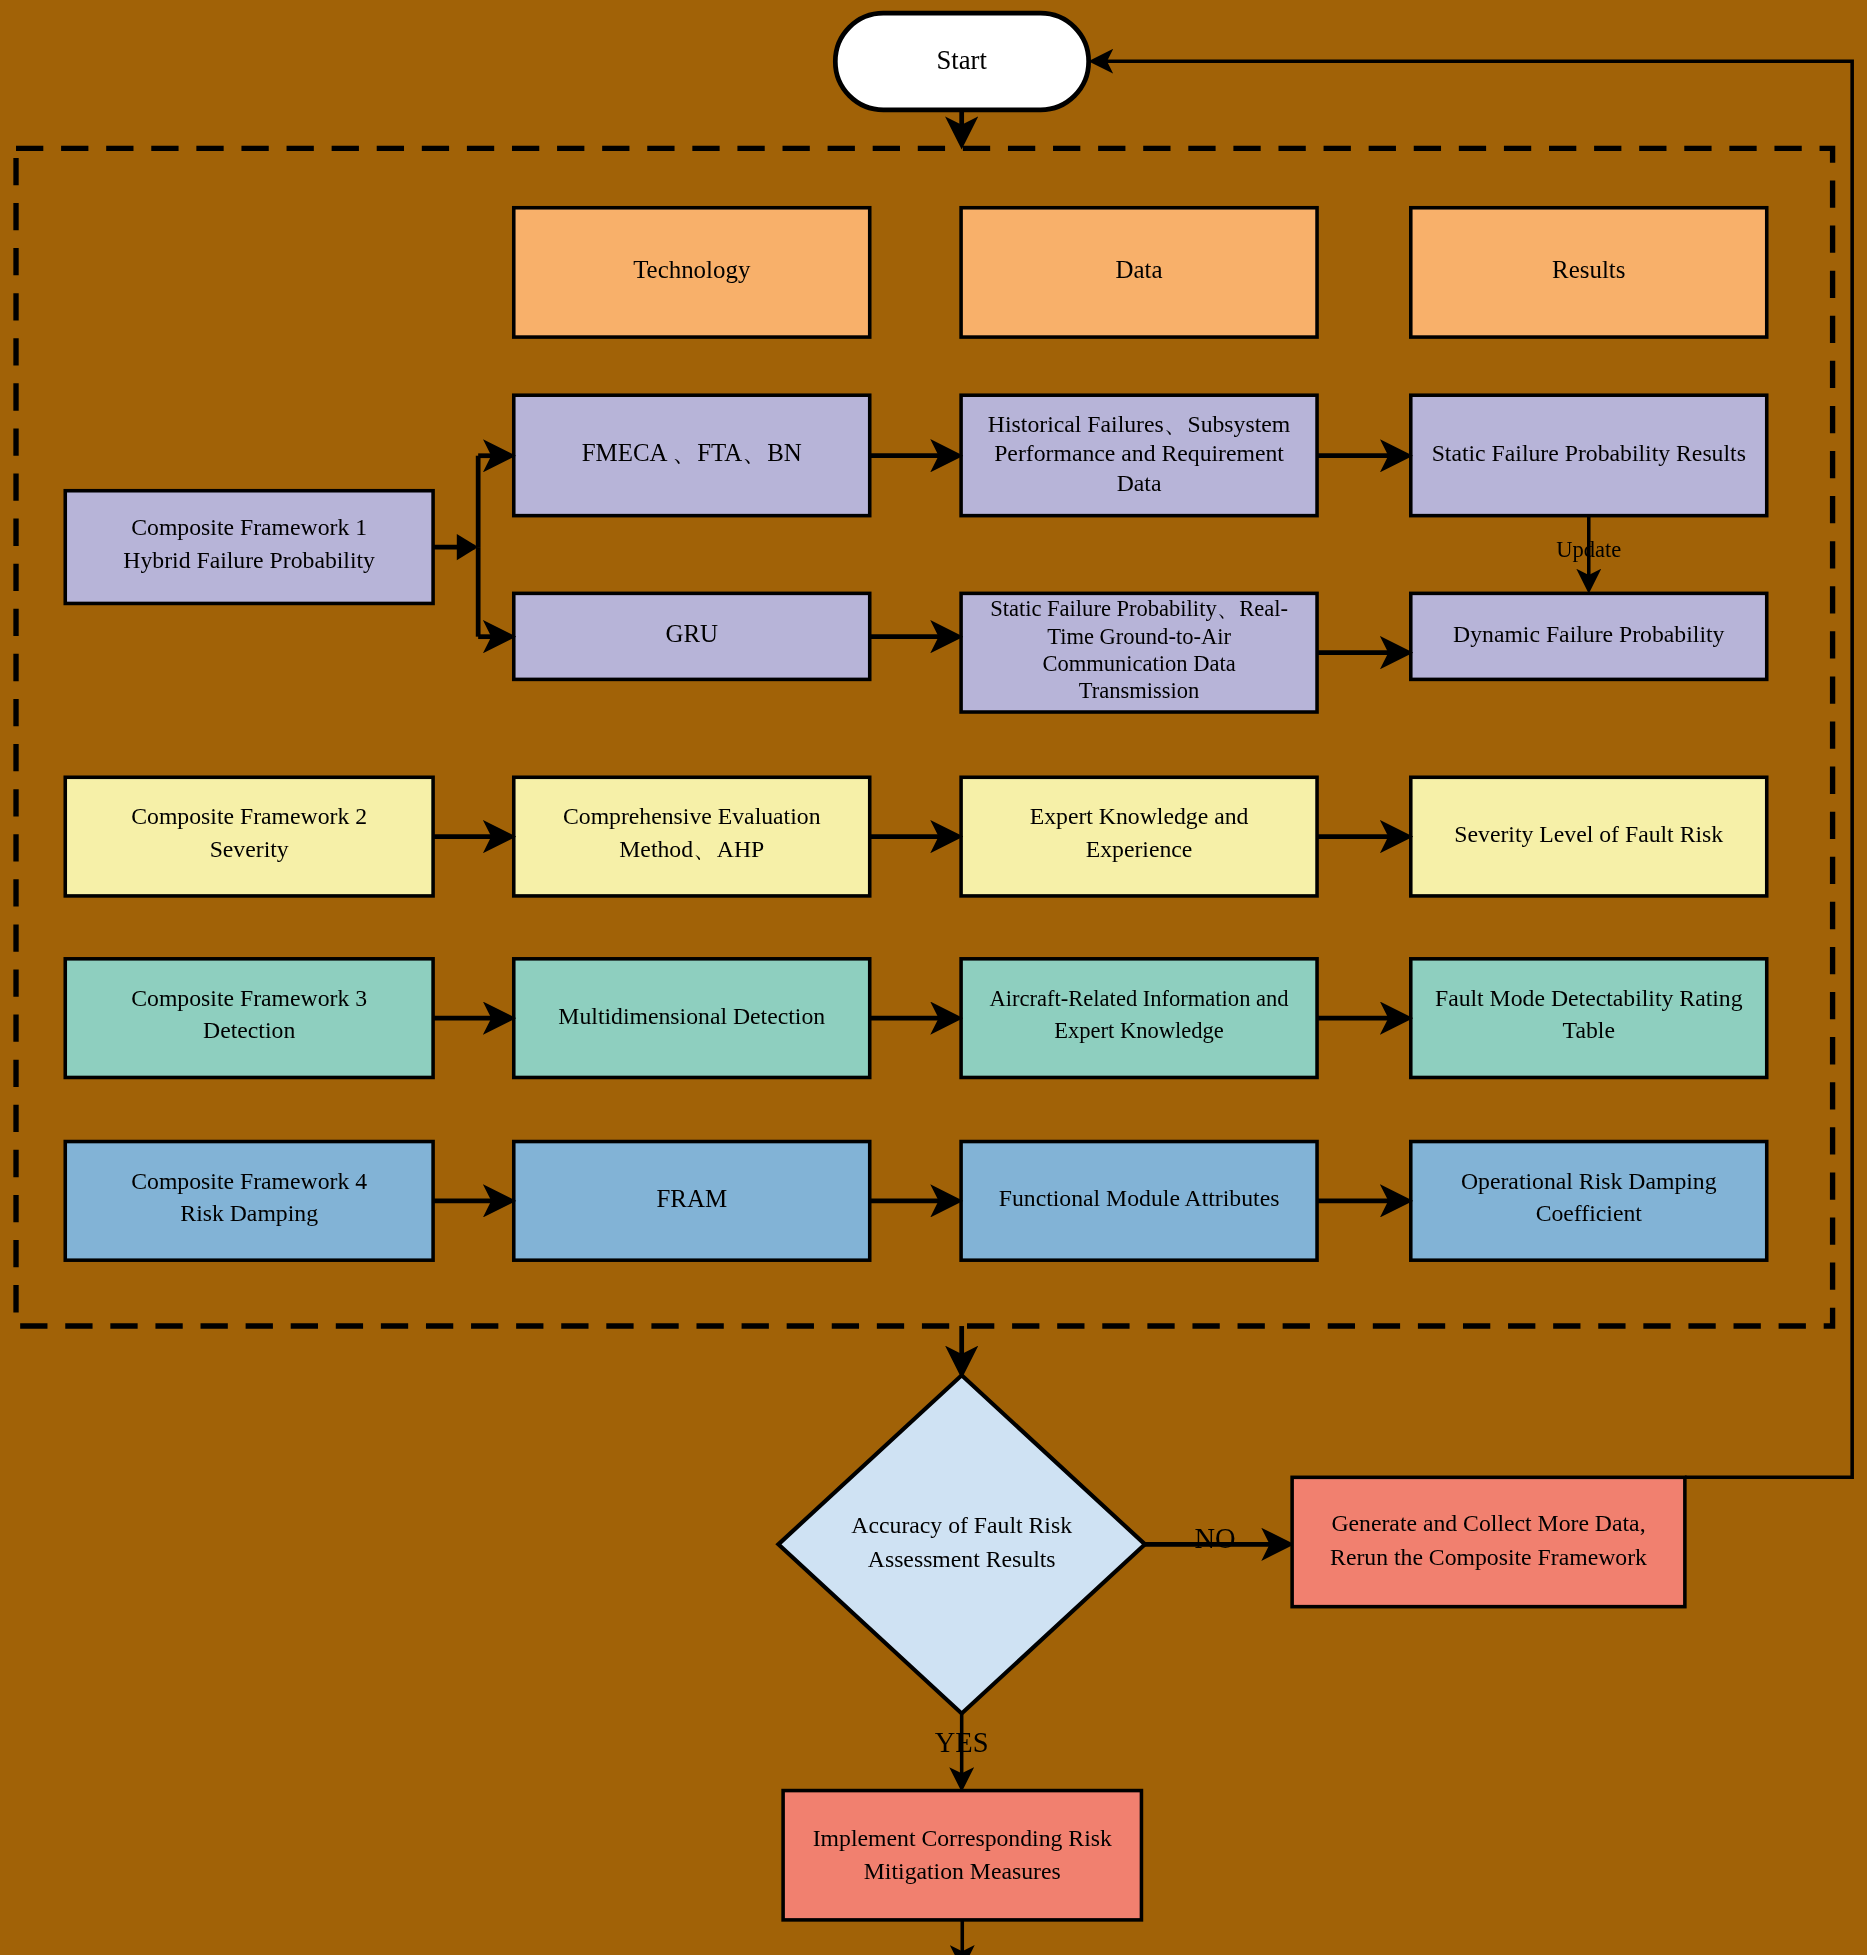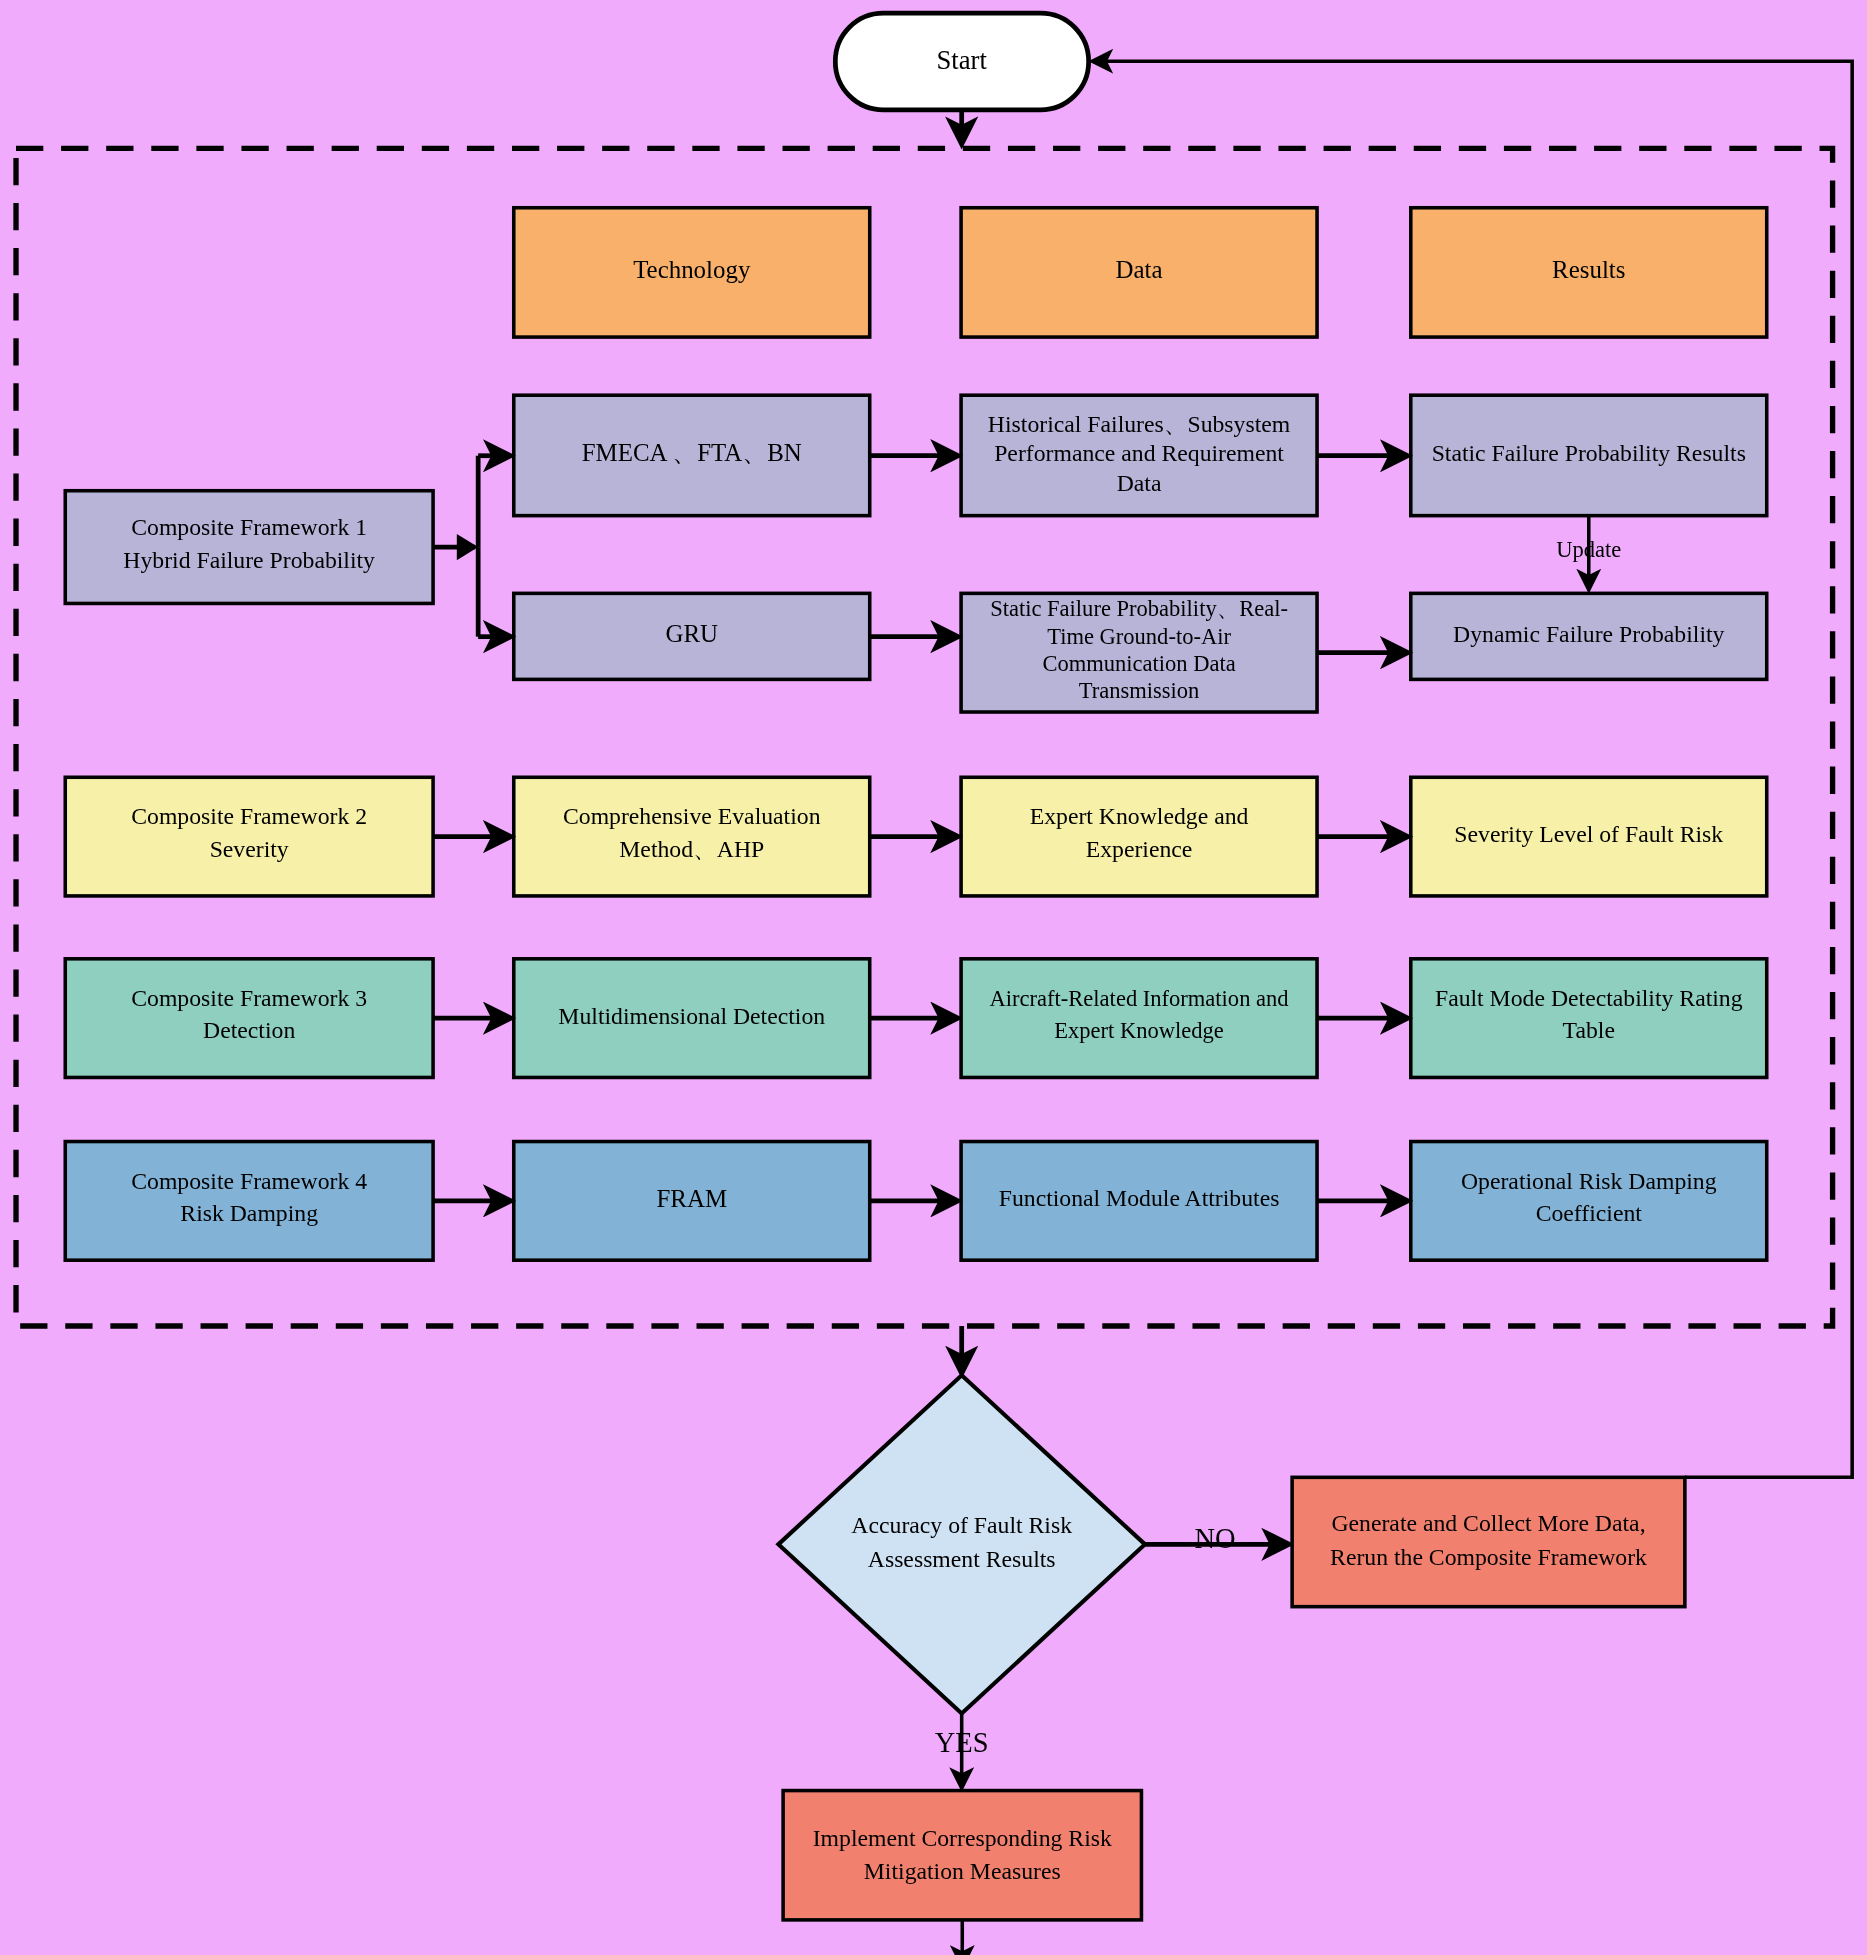--- a/index.html
+++ b/index.html
@@ -7,21 +7,21 @@
     padding: 0;
     background: #ffffff;
   }
   body {
     font-family: "Liberation Serif", "DejaVu Serif", serif;
   }
   #canvas {
     position: relative;
     width: 1867px;
     height: 1955px;
-    background: #f0abfc;
+    background: #a16207;
     overflow: hidden;
   }
   svg.layer {
     position: absolute;
     top: 0;
     left: 0;
     width: 1867px;
     height: 1955px;
   }
   .nodeText {

